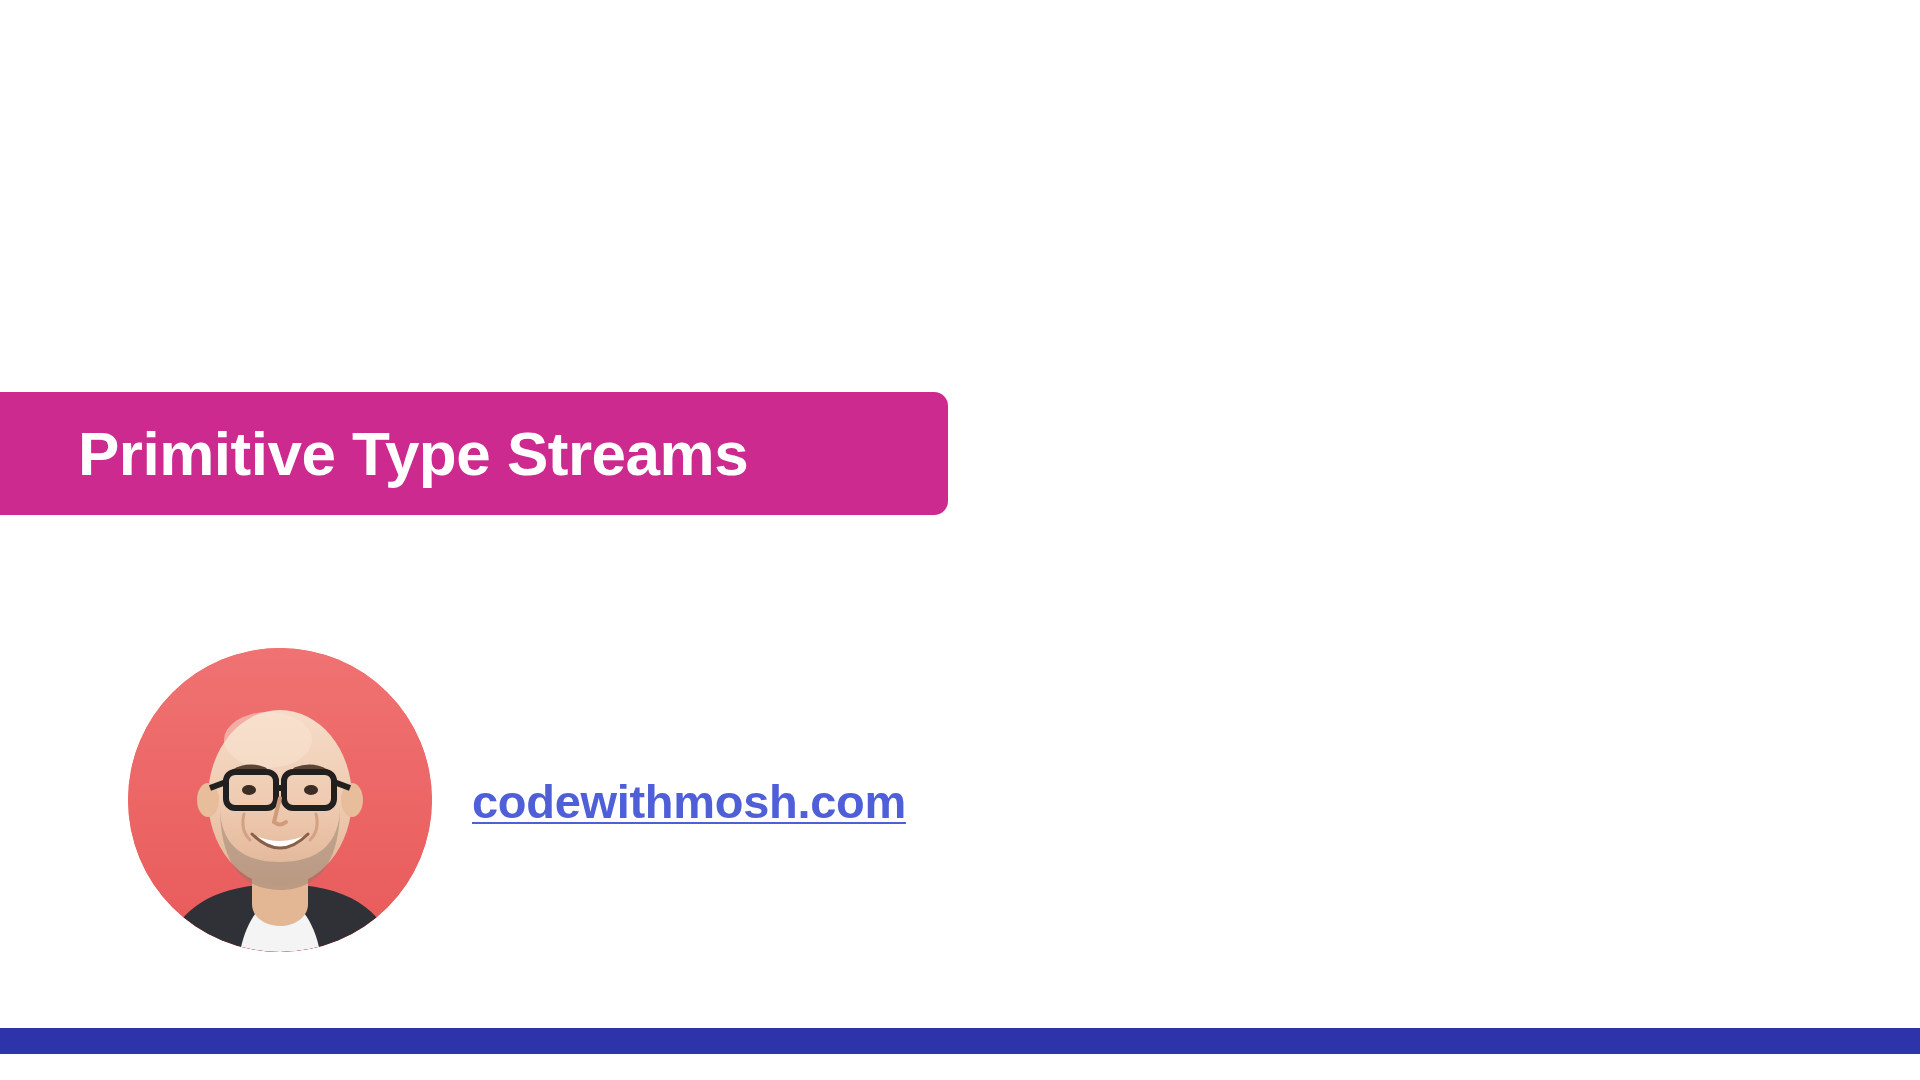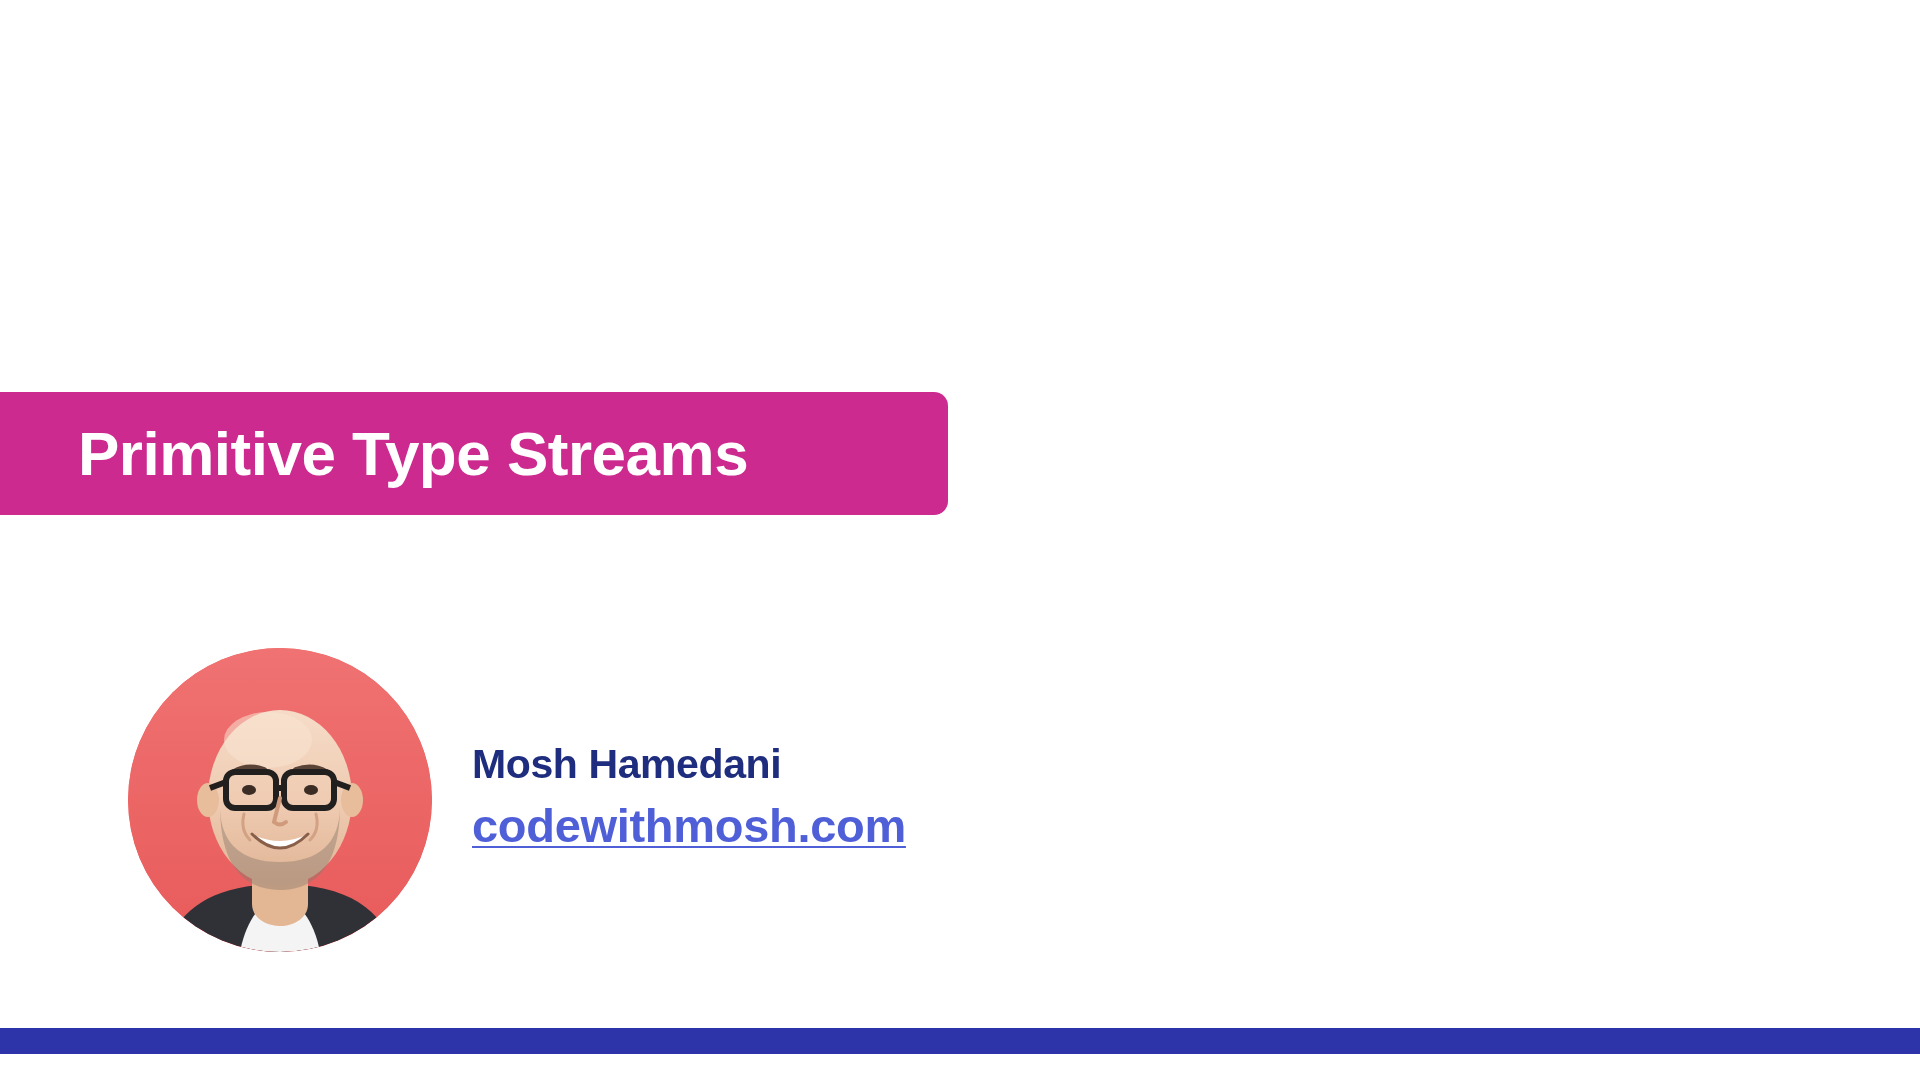--- a/index.html
+++ b/index.html
@@ -184,21 +184,20 @@
           <path d="M124 186 Q152 214 180 186 Q152 200 124 186 Z" fill="#ffffff"></path>
           <path d="M124 186 Q152 214 180 186" stroke="#8a5f4a" stroke-width="3" fill="none" stroke-linecap="round"></path>
 
           <path d="M116 166 Q112 182 122 192" stroke="#d3a183" stroke-width="3" fill="none" stroke-linecap="round"></path>
           <path d="M188 166 Q192 182 182 192" stroke="#d3a183" stroke-width="3" fill="none" stroke-linecap="round"></path>
         </g>
       </svg>
     </div>
 
     <div class="author-text">
-      <div class="author-name">Mosh Hamedani</div>
       <div class="author-link">codewithmosh.com</div>
     </div>
 
   </div>
 
   <div class="bottom-bar"></div>
 
 </div>
 
 </body></html>

